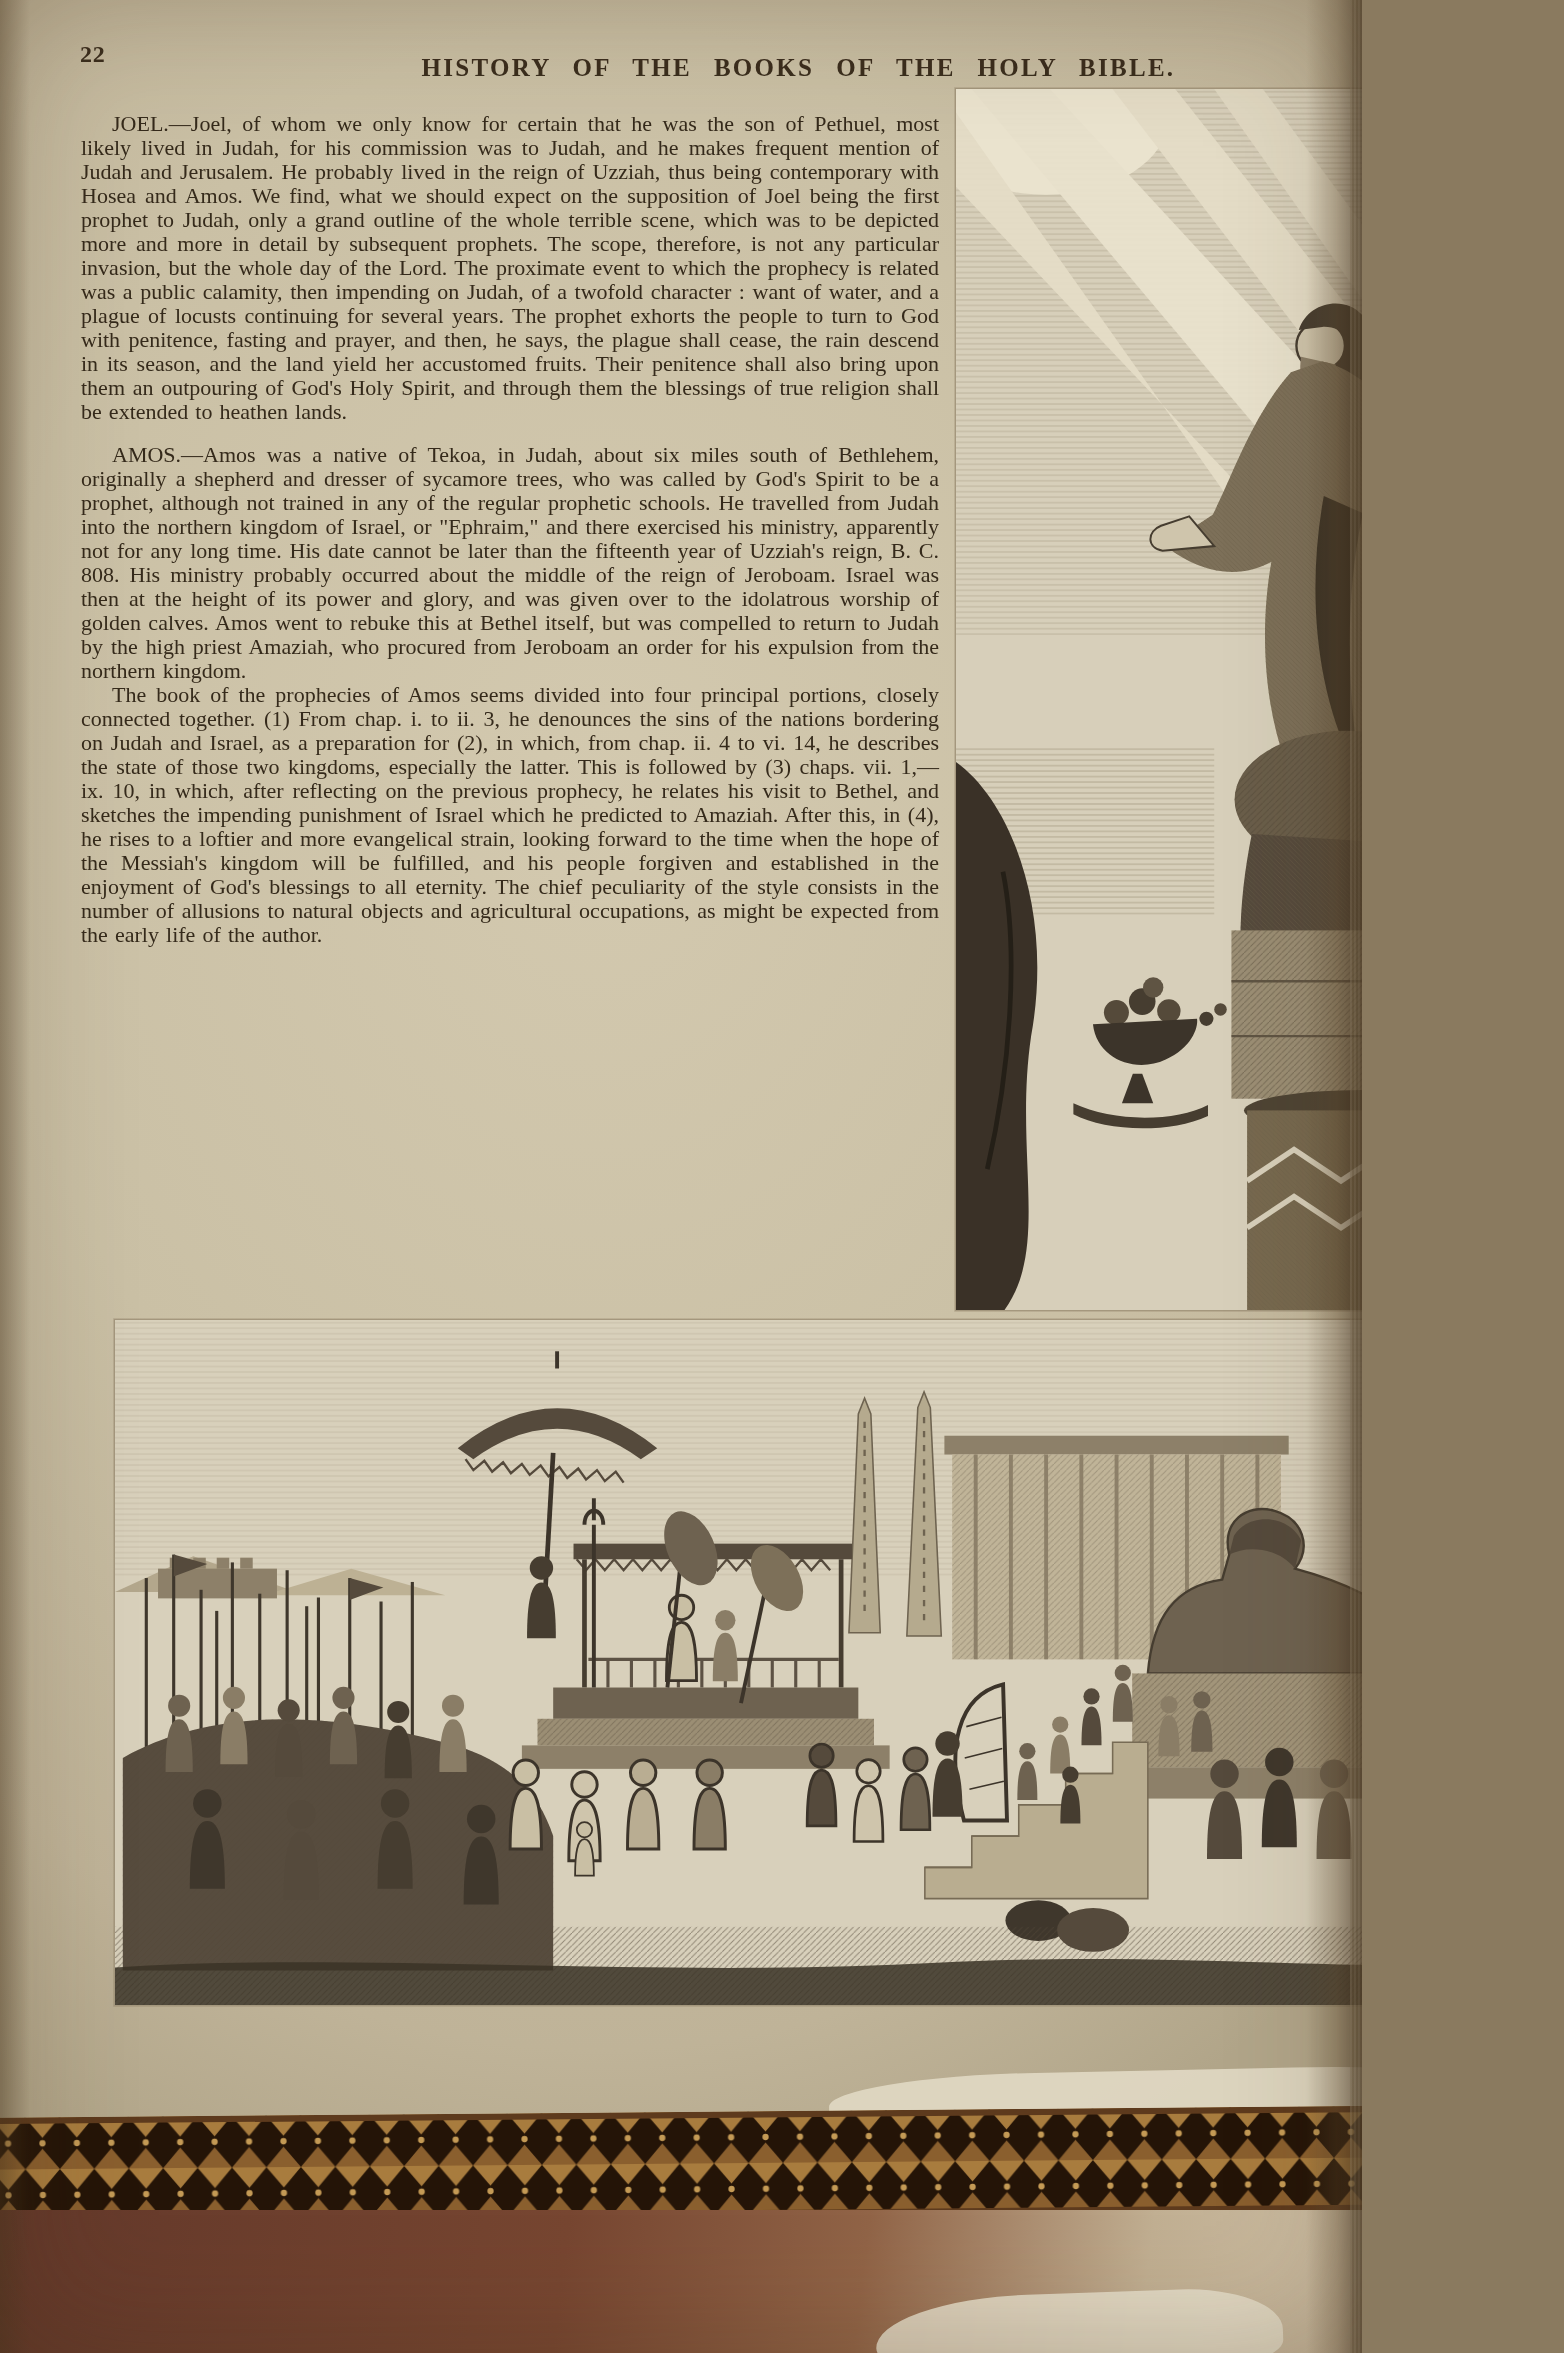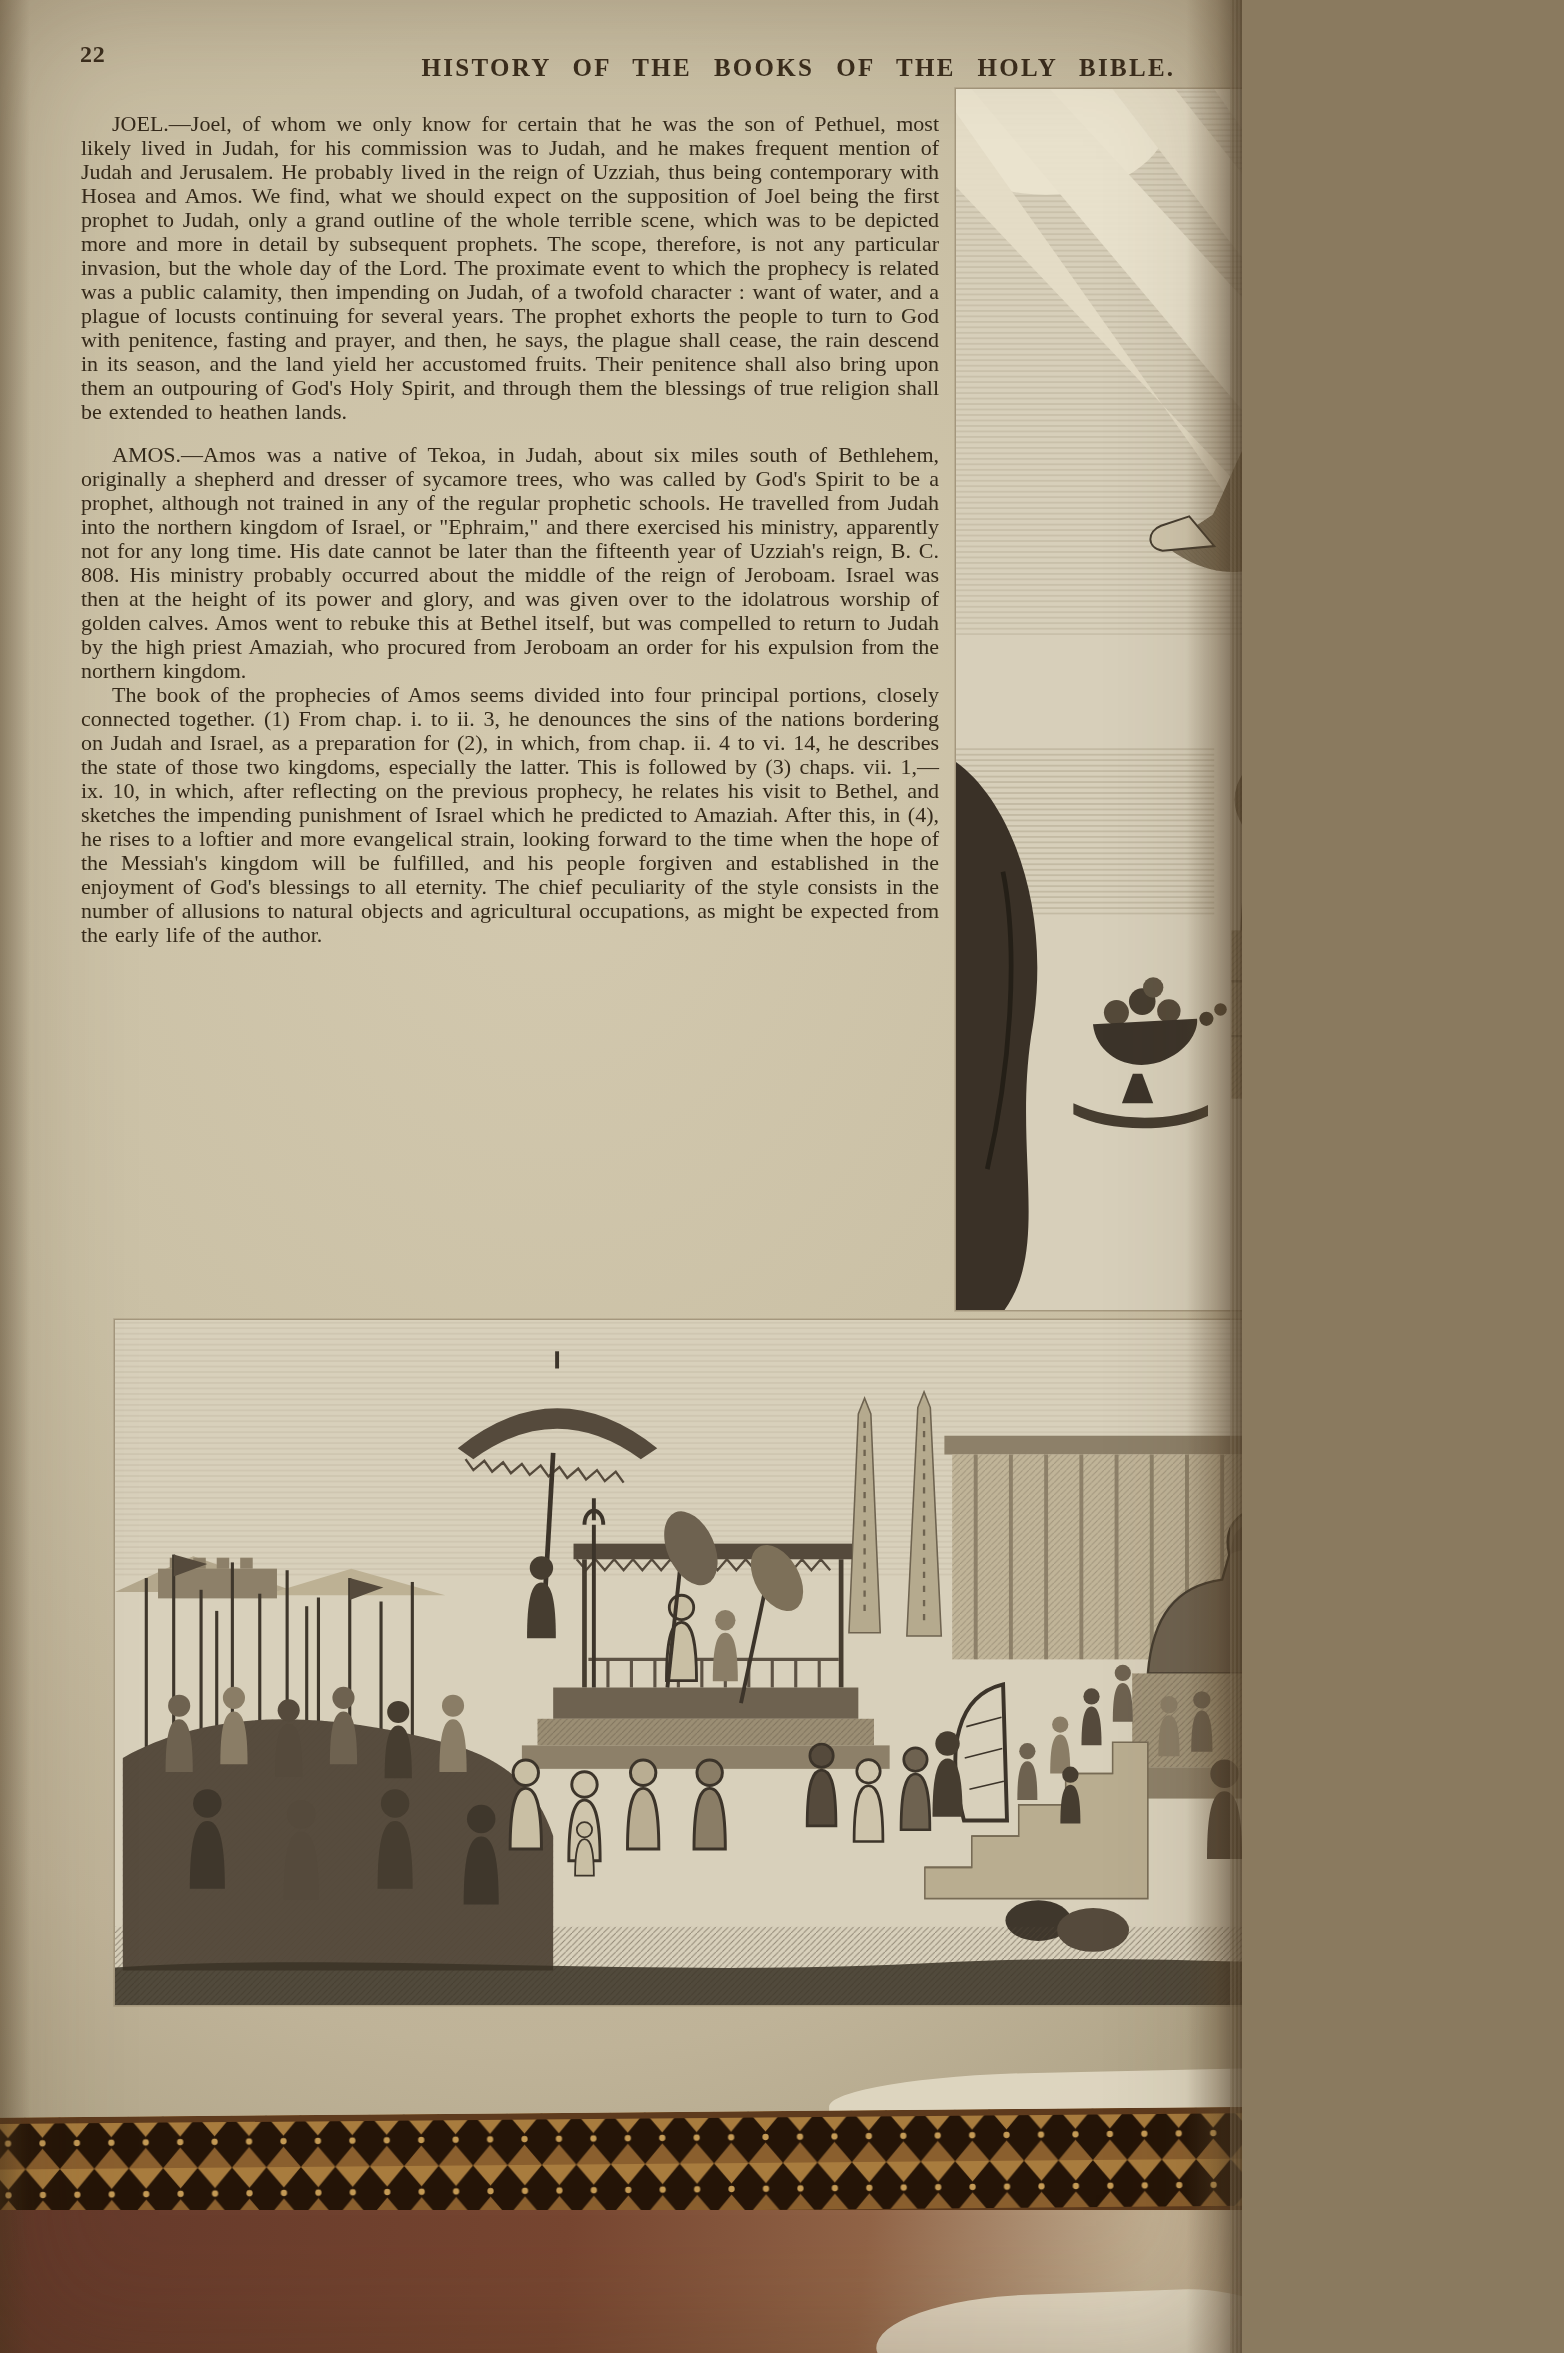--- a/index.html
+++ b/index.html
@@ -1,18 +1,18 @@
 <!DOCTYPE html>
 <html style="font-size:12.5px"><head>
 <meta charset="utf-8">
 <style>
   html,body { margin:0; padding:0; }
   body { background:#8a7a5f; font-family:"Liberation Serif","DejaVu Serif",serif; }
   #page {
-    position:relative; width:1242px; height:2354px; overflow:hidden;
+    position:relative; width:1362px; height:2354px; overflow:hidden;
     background: radial-gradient(ellipse 1174px 1487px at 44% 34%, #d3c9af 0%, #cac0a5 52%, #bfb398 84%, #b1a589 100%);
   }
   
   .page-number {
     position:absolute; top:41px; left:80px;
     font-size:24px; font-weight:bold; color:#3a2d1d; letter-spacing:0.8px;
   }
   .header-title {
     position:absolute; top:38px; left:0; width:1565px; margin:16px;
     text-align:center; font-size:25px; font-weight:bold; color:#3a2d1d;

